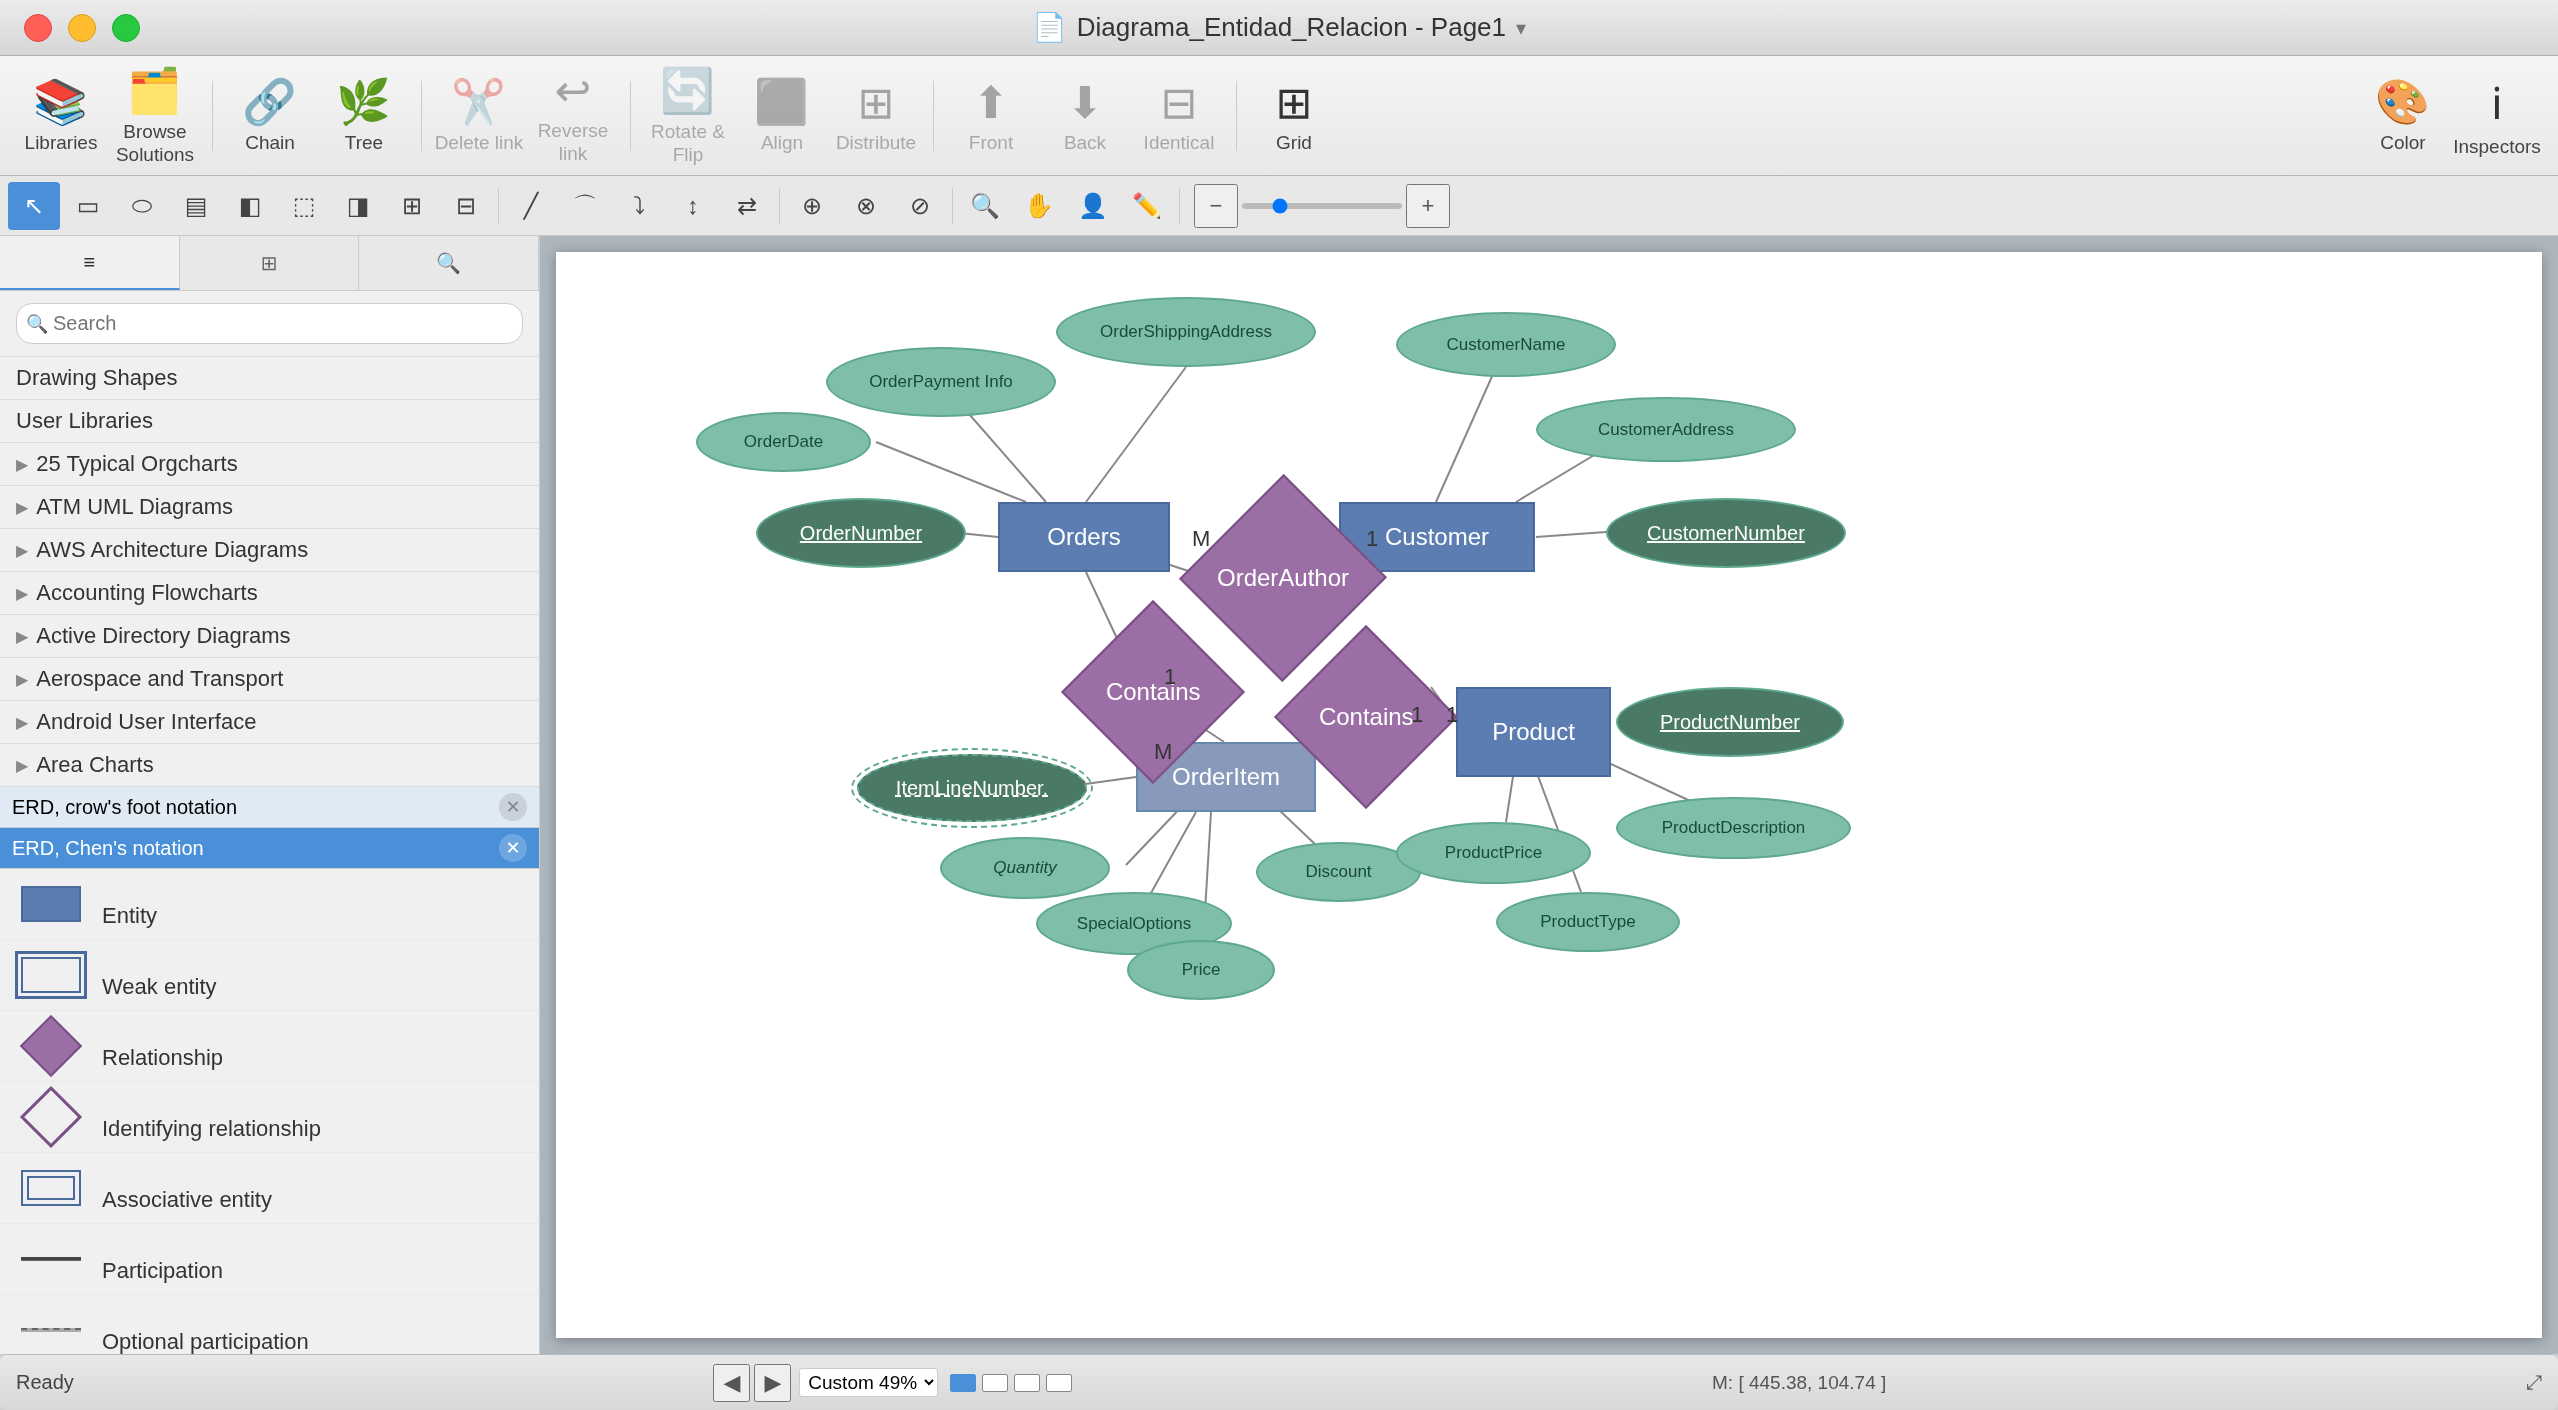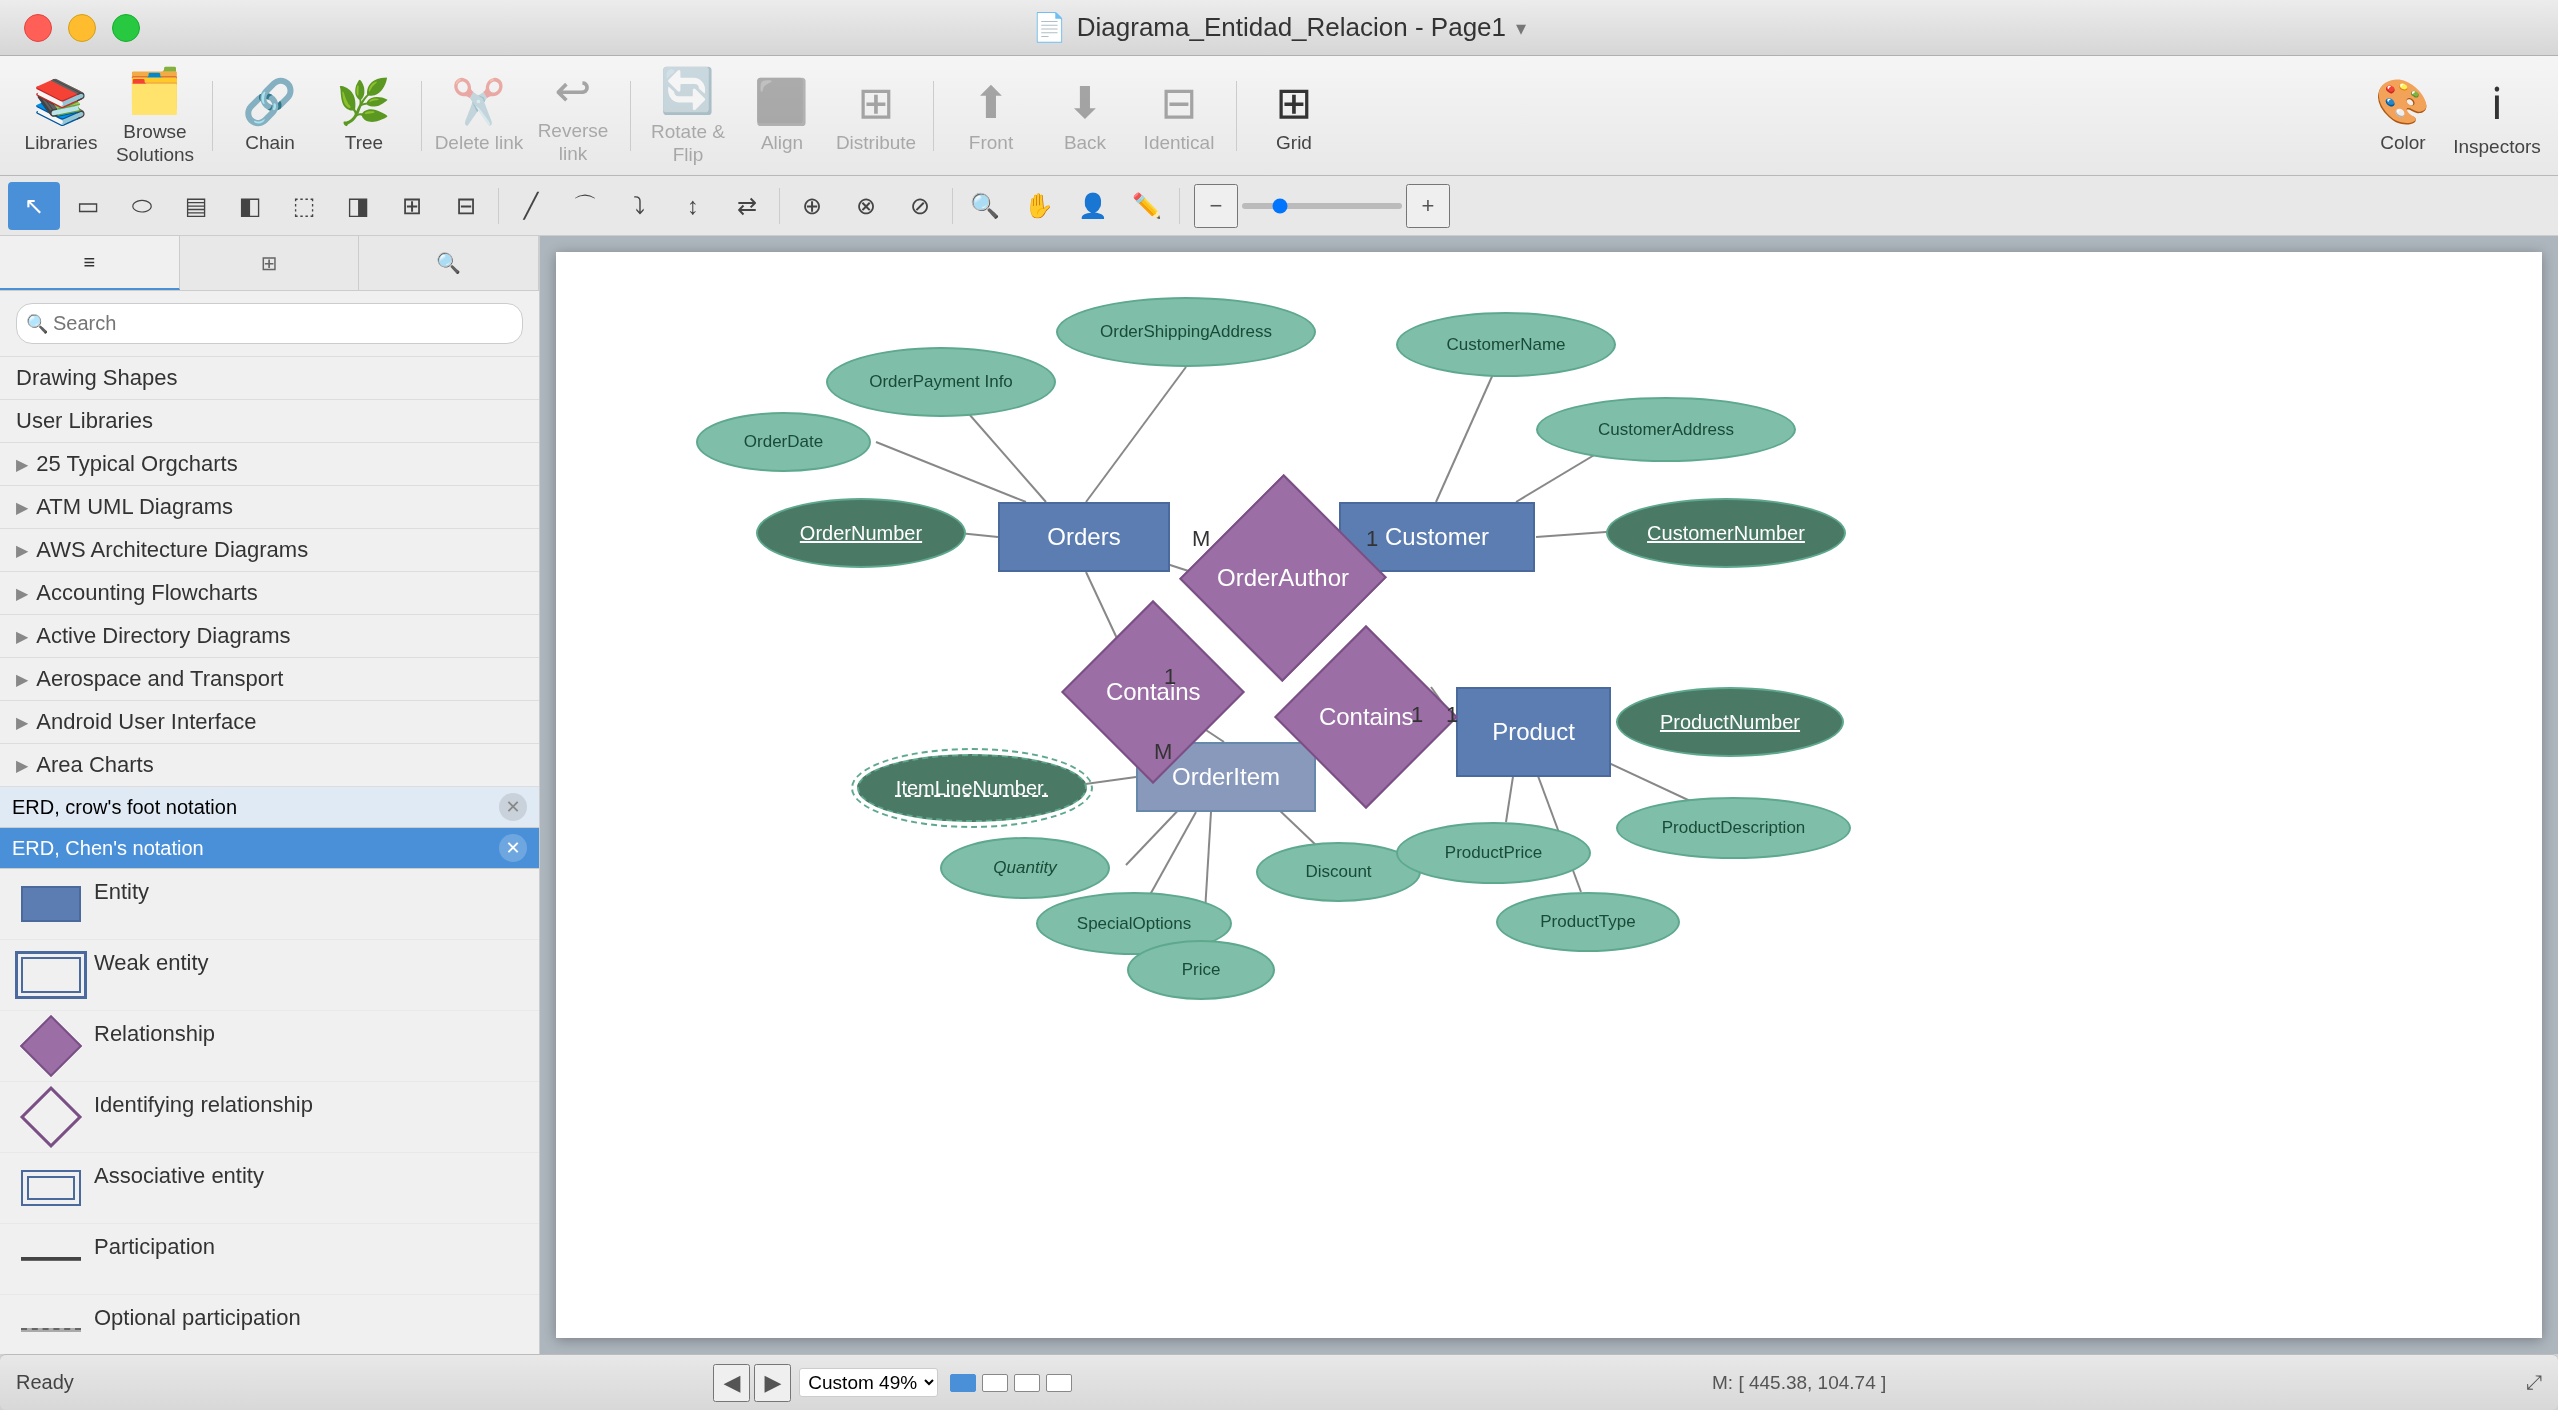--- a/index.html
+++ b/index.html
@@ -93,21 +93,21 @@
     .library-tag {
       display: flex; align-items: center; justify-content: space-between;
       padding: 6px 12px; font-size: 20px; background: #e0eaf4; border-bottom: 1px solid #ccc;
       cursor: pointer;
     }
     .library-tag.active { background: #4a90d9; color: white; }
     .library-tag .x-btn { font-size: 18px; color: #888; cursor: pointer; width: 28px; height: 28px; display: flex; align-items: center; justify-content: center; border-radius: 50%; background: rgba(0,0,0,0.1); }
     .library-tag.active .x-btn { color: white; background: rgba(255,255,255,0.2); }
 
     .shape-item {
-      display: flex; align-items: flex-start; gap: 8px;
+      display: flex; align-items: flex-end; gap: 16px;
       padding: 10px 16px; border-bottom: 1px solid #e8e8e8; cursor: pointer;
       font-size: 22px; color: #333;
     }
     .shape-preview { width: 70px; height: 50px; display: flex; align-items: center; justify-content: center; flex-shrink: 0; }
 
     
     #canvas-area {
       flex: 1; background: #adb5bd; display: flex; align-items: stretch;
       position: relative; overflow: hidden;
     }

